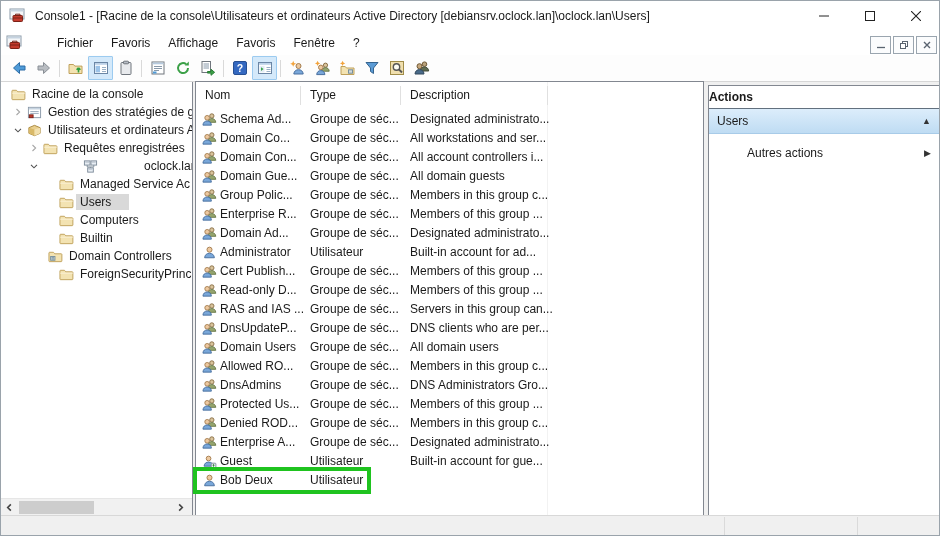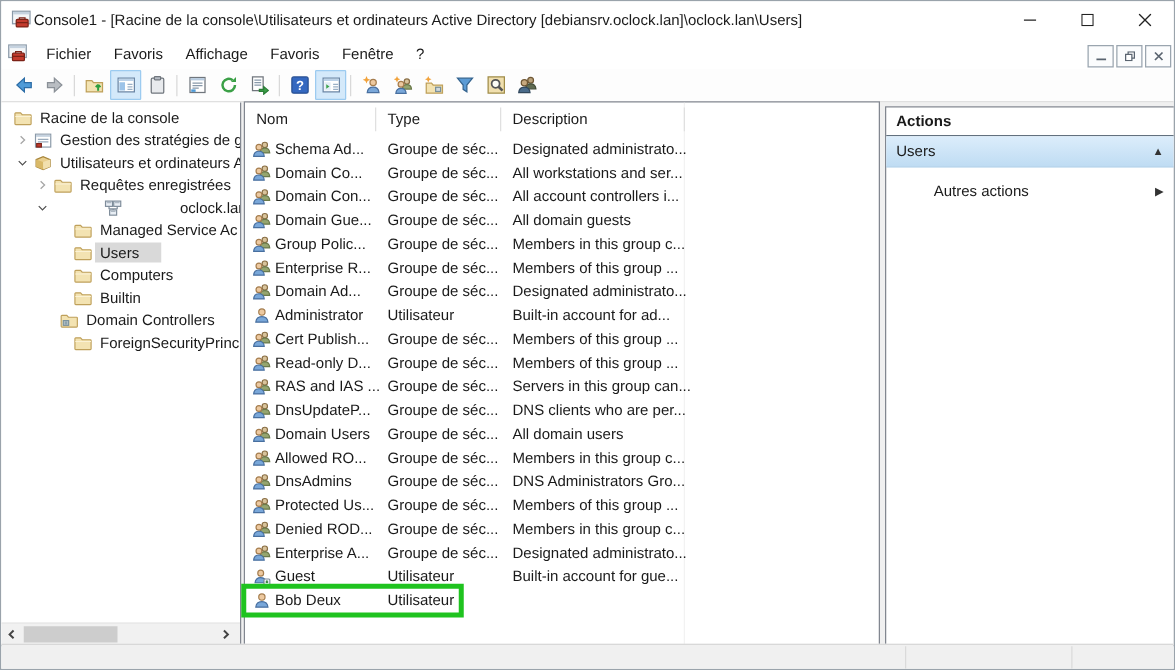--- a/index.html
+++ b/index.html
@@ -3,26 +3,26 @@
 <meta charset="utf-8">
 <style>
   html,body{margin:0;padding:0;background:#ffffff;}
   .window{position:relative;width:940px;height:536px;background:#fff;
     font-family:"Liberation Sans",sans-serif;font-size:12px;color:#1a1a1a;
     border:1px solid #9aa3ab;box-sizing:border-box;overflow:hidden;}
   
   .titlebar{height:30px;display:flex;align-items:center;background:#fff;}
   .app-icon{width:16px;height:16px;margin-left:8px;flex:none;}
   .app-icon svg,.icn svg{display:block;}
-  .title-text{margin-left:2px;white-space:nowrap;overflow:hidden;flex:1;}
+  .title-text{margin-left:10px;white-space:nowrap;overflow:hidden;flex:1;}
   .caption{display:flex;height:100%;}
   .cap-btn{width:46px;height:100%;display:flex;align-items:center;justify-content:center;}
   .cap-btn svg{width:10px;height:10px;}
   
-  .menubar{height:24px;display:flex;align-items:center;position:relative;background:#fff;}
+  .menubar{height:24px;display:flex;align-items:center;position:relative;background:#fff;gap:20px;}
   .menubar .app-icon{margin-left:5px;}
   .menus{display:flex;margin-left:6px;}
   .menu-item{padding:3px 9px;}
   .child-ctl{position:absolute;right:2px;top:5px;display:flex;gap:2px;}
   .cc-btn{width:19px;height:16px;border:1px solid #9aa5af;background:#fbfcfd;
     display:flex;align-items:center;justify-content:center;}
   .cc-btn svg{width:8px;height:8px;}
   
   .toolbar{height:26px;display:flex;align-items:center;padding-left:5px;
     border-bottom:1px solid #d6d6d6;background:#fdfdfd;}
@@ -57,21 +57,21 @@
   .col-sep{position:absolute;top:4px;width:1px;height:19px;background:#e0e0e0;}
   .col-line{position:absolute;left:351px;top:0;bottom:0;width:1px;background:#f2f2f2;}
   .list-row{position:relative;height:19px;}
   .row-icn{position:absolute;left:6px;top:2px;width:15px;height:15px;}
   .row-icn svg{width:15px;height:15px;}
   .cell{position:absolute;top:0;line-height:19px;white-space:nowrap;}
   .c-name{left:24px;} .c-type{left:114px;} .c-desc{left:214px;}
   
   .actions-pane{position:absolute;left:707px;top:84px;width:232px;height:432px;background:#fff;
     border:1px solid #828790;box-sizing:border-box;}
-  .actions-title{height:22px;line-height:22px;padding-left:8px;font-weight:bold;
+  .actions-title{height:22px;line-height:22px;font-weight:bold;
     border-bottom:1px solid #62707e;}
   .actions-section{height:24px;background:linear-gradient(#dcedfb,#bfdcf3);
     border-bottom:1px solid #a8cbe8;display:flex;align-items:center;padding:0 8px;}
   .actions-section .lbl{flex:1;}
   .tri{font-size:9px;color:#333;flex:none;}
   .actions-item{height:20px;margin-top:9px;display:flex;align-items:center;padding:0 8px 0 38px;}
   .actions-item .lbl{flex:1;}
   
   .statusbar{position:absolute;left:0;right:0;bottom:0;height:19px;background:#f0f0f0;
     border-top:1px solid #d8d8d8;}

